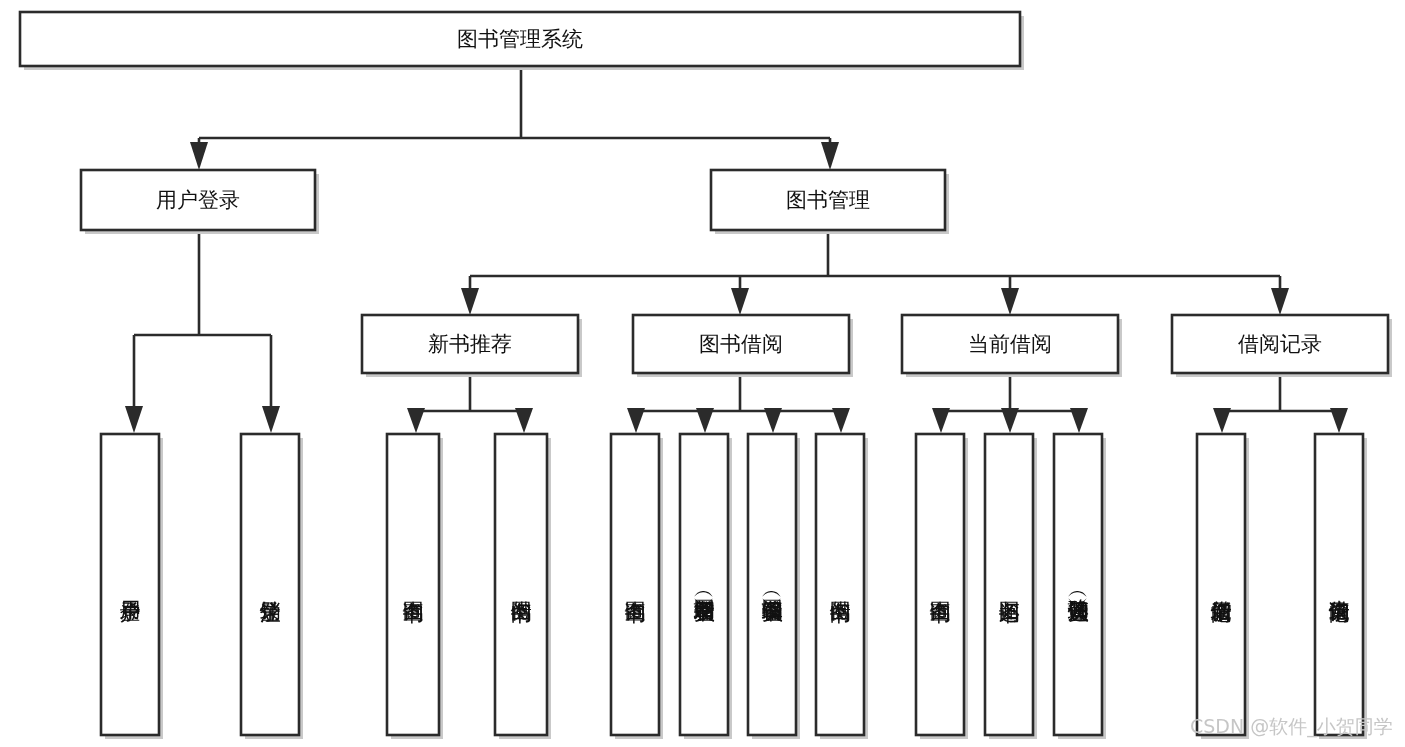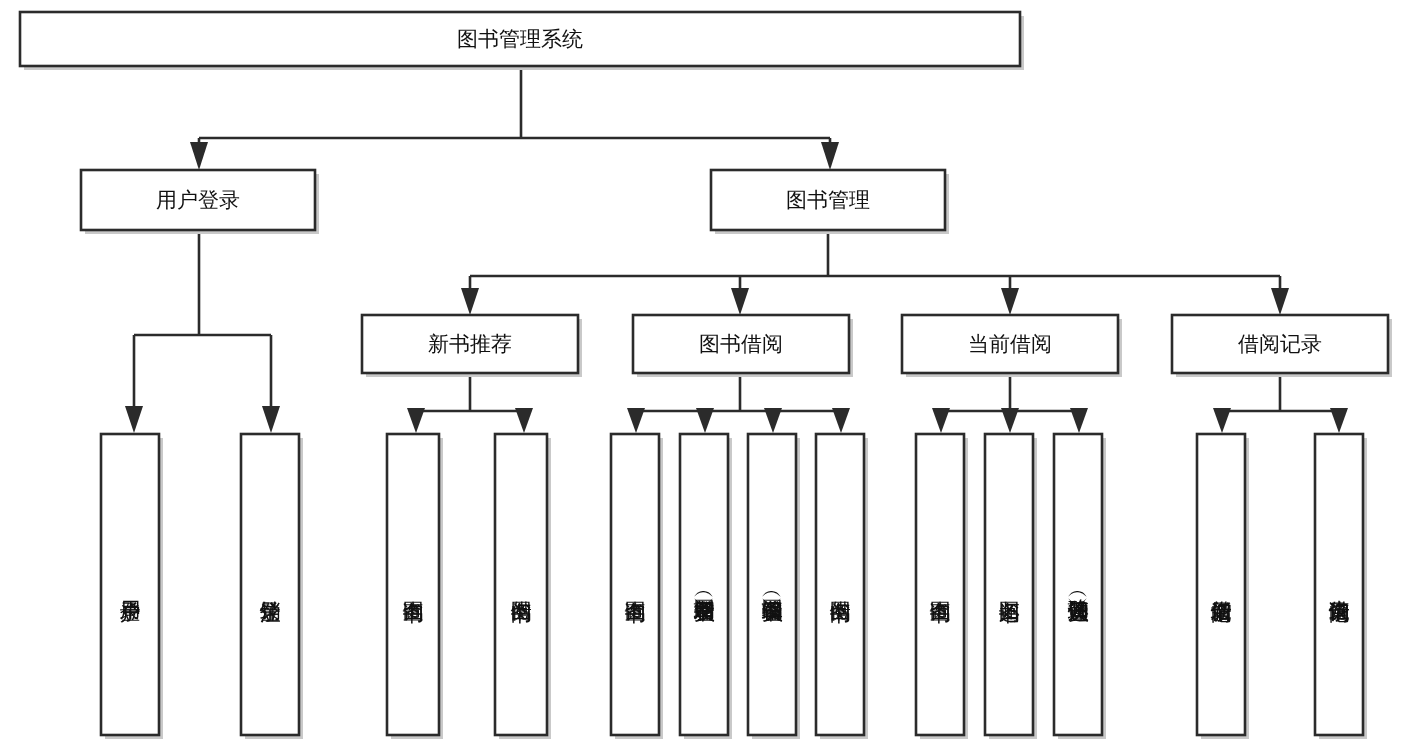--- a/index.html
+++ b/index.html
@@ -271,14 +271,15 @@
     <g>
       <rect class="node-shadow" x="1319" y="438" width="48" height="301"></rect>
       <rect class="node-box" x="1315" y="434" width="48" height="301"></rect>
       <foreignObject class="leaf-label-fo" x="1315" y="434" width="48" height="301">
         <div xmlns="http://www.w3.org/1999/xhtml" class="leaf-label">查询借阅记录</div>
       </foreignObject>
     </g>
 
   </svg>
 
+  <div class="watermark">CSDN @软件_小贺同学</div>
 
 </div>
 
 </body></html>

